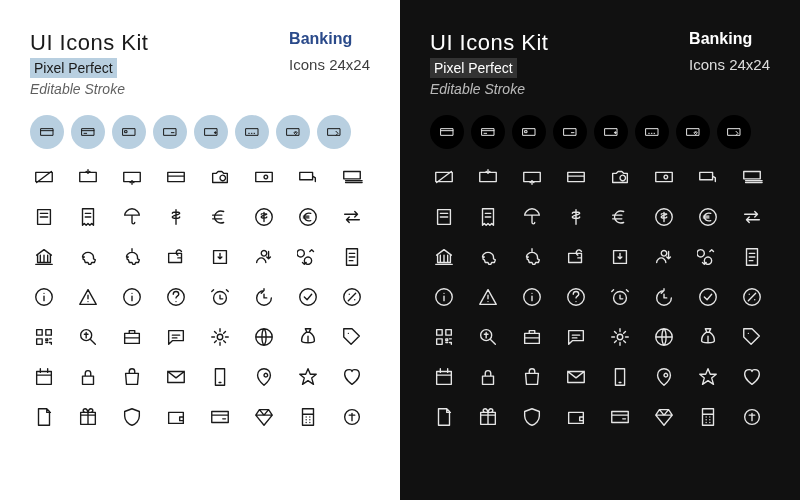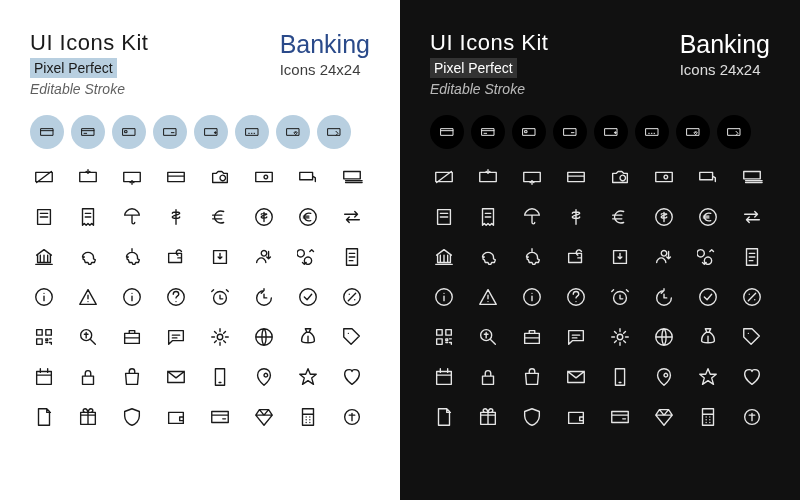--- a/index.html
+++ b/index.html
@@ -6,24 +6,24 @@
   body { width: 800px; height: 500px; display: flex; font-family: Arial, sans-serif; }
   .panel { width: 400px; height: 500px; padding: 30px 30px 20px 30px; }
   .light { background: #fff; color: #1a1a1a; }
   .dark { background: #111; color: #fff; }
   .header { display: flex; justify-content: space-between; align-items: flex-start; margin-bottom: 18px; gap: 30px; }
   .left-head .title { font-size: 22px; font-weight: 300; letter-spacing: 0.5px; }
   .left-head .sub { font-size: 14px; font-weight: 400; padding: 2px 4px; margin-top: 2px; display: inline-block; }
   .light .sub { background: #b8cfe0; color: #1a1a1a; }
   .dark .sub { background: #333; color: #fff; }
   .left-head .edit { font-size: 14px; margin-top: 3px; opacity: 0.7; font-style: italic; }
-  .right-head .big { font-size: 25px; font-weight: 400; }
+  .right-head .big { font-size: 16px; font-weight: 700; }
   .light .right-head .big { color: #2a4a8a; }
   .dark .right-head .big { color: #fff; }
-  .right-head .dim { font-size: 15px; font-weight: 300; margin-top: 2px; opacity: 0.85; }
+  .right-head .dim { font-size: 15px; font-weight: 300; margin-top: 8px; opacity: 0.85; }
   .feature-row { display: flex; gap: 7px; margin-bottom: 14px; }
   .circle { width: 34px; height: 34px; border-radius: 50%; display: flex; align-items: center; justify-content: center; flex-shrink: 0; }
   .light .circle { background: #b8cfe0; }
   .dark .circle { background: #000; }
   .circle svg { width: 16px; height: 16px; }
   .grid { display: grid; grid-template-columns: repeat(8, 1fr); gap: 12px 12px; }
   .cell { width: 28px; height: 28px; display: flex; align-items: center; justify-content: center; }
   .cell svg { width: 22px; height: 22px; }
   .light .stroke { stroke: #1a1a1a; }
   .dark .stroke { stroke: #e5e5e5; }

